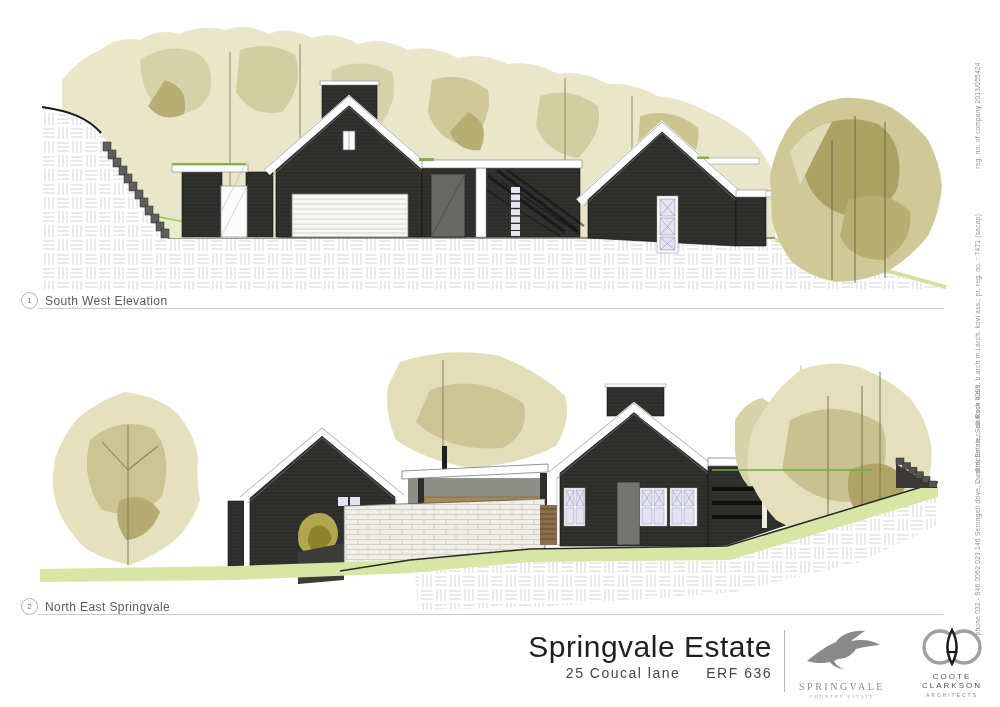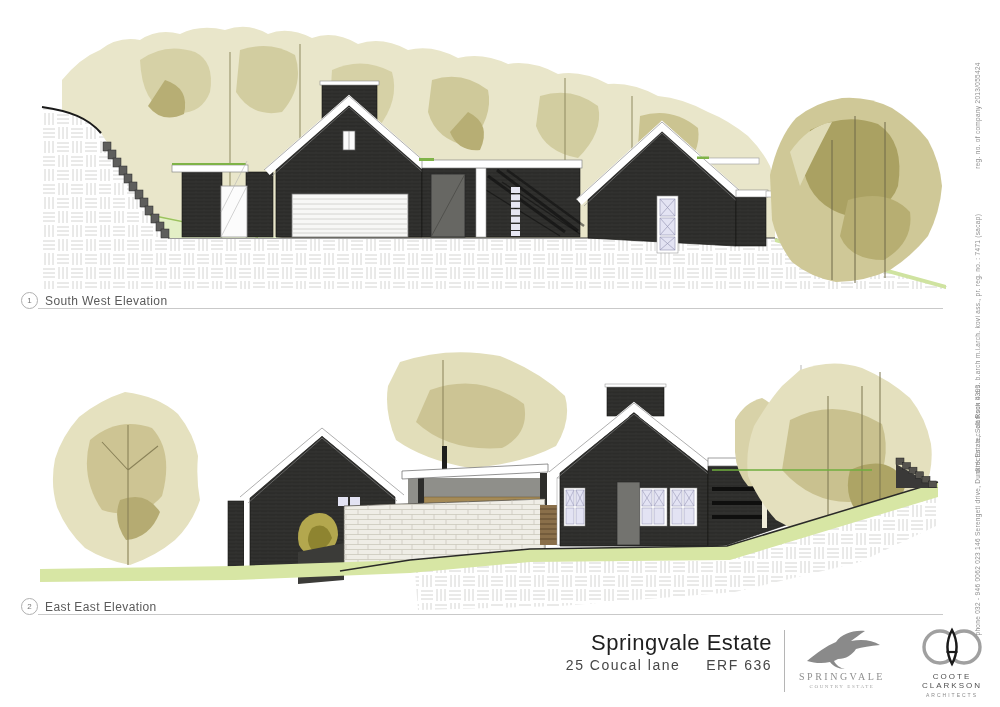--- a/index.html
+++ b/index.html
@@ -9,28 +9,28 @@
   .art{position:absolute;left:0;top:0;}
   
   .elev-label{position:absolute;display:flex;align-items:center;gap:7px;}
   .elev-num{width:15px;height:15px;border:1px solid #b0b0b0;border-radius:50%;
             font-size:8px;color:#777;display:flex;align-items:center;justify-content:center;background:#fff;}
   .elev-name{font-size:12px;color:#5a5a5a;letter-spacing:.4px;}
   .elev-line{position:absolute;height:1px;background:#c9c9c9;}
   
   .titleblock{position:absolute;left:520px;top:626px;width:470px;height:75px;}
   .tb-text{position:absolute;right:218px;top:4px;text-align:right;white-space:nowrap;}
-  .tb-title{font-size:22px;color:#1f1f1f;letter-spacing:.5px;}
+  .tb-title{font-size:30px;color:#1f1f1f;letter-spacing:.5px;}
   .tb-sub{margin-top:1px;font-size:14px;color:#474747;letter-spacing:1.5px;}
   .tb-sub .gap{display:inline-block;width:26px;}
   .tb-divider{position:absolute;left:264px;top:4px;width:1px;height:62px;background:#b5b5b5;}
   .logo{position:absolute;text-align:center;}
   .logo-sv{left:272px;top:2px;width:100px;}
   .logo-cc{left:382px;top:0px;width:100px;}
-  .logo-sv .nm{font-family:"Liberation Serif",serif;font-size:10px;letter-spacing:2.5px;color:#8f8f8f;margin-top:1px;}
+  .logo-sv .nm{font-family:"Liberation Serif",serif;font-size:10px;letter-spacing:2.5px;color:#8f8f8f;margin-top:11px;}
   .logo-sv .sub{font-family:"Liberation Serif",serif;font-size:5px;letter-spacing:1.6px;color:#a5a5a5;margin-top:2px;}
   .logo-cc .nm{font-size:8px;letter-spacing:2px;color:#4f4f4f;margin-top:2px;}
   .logo-cc .sub{font-size:5px;letter-spacing:2px;color:#8a8a8a;margin-top:2px;}
   
   .mnote{position:absolute;font-size:6.5px;color:#8f8f8f;letter-spacing:.3px;white-space:nowrap;
          transform:rotate(-90deg);transform-origin:center center;text-align:center;}
 </style>
 </head>
 <body>
 
@@ -345,21 +345,21 @@
 </svg>
 
   <div class="elev-label" style="left:21px;top:292px;">
     <div class="elev-num">1</div>
     <div class="elev-name">South West Elevation</div>
   </div>
   <div class="elev-line" style="left:38px;top:308px;width:905px;"></div>
 
   <div class="elev-label" style="left:21px;top:598px;">
     <div class="elev-num">2</div>
-    <div class="elev-name">East East Elevation</div>
+    <div class="elev-name">North East Springvale</div>
   </div>
   <div class="elev-line" style="left:38px;top:614px;width:905px;"></div>
 
   <div class="titleblock">
     <div class="tb-text">
       <div class="tb-title">Springvale Estate</div>
       <div class="tb-sub">
         <span>25 Coucal lane</span><span class="gap"></span><span>ERF 636</span>
       </div>
     </div>

